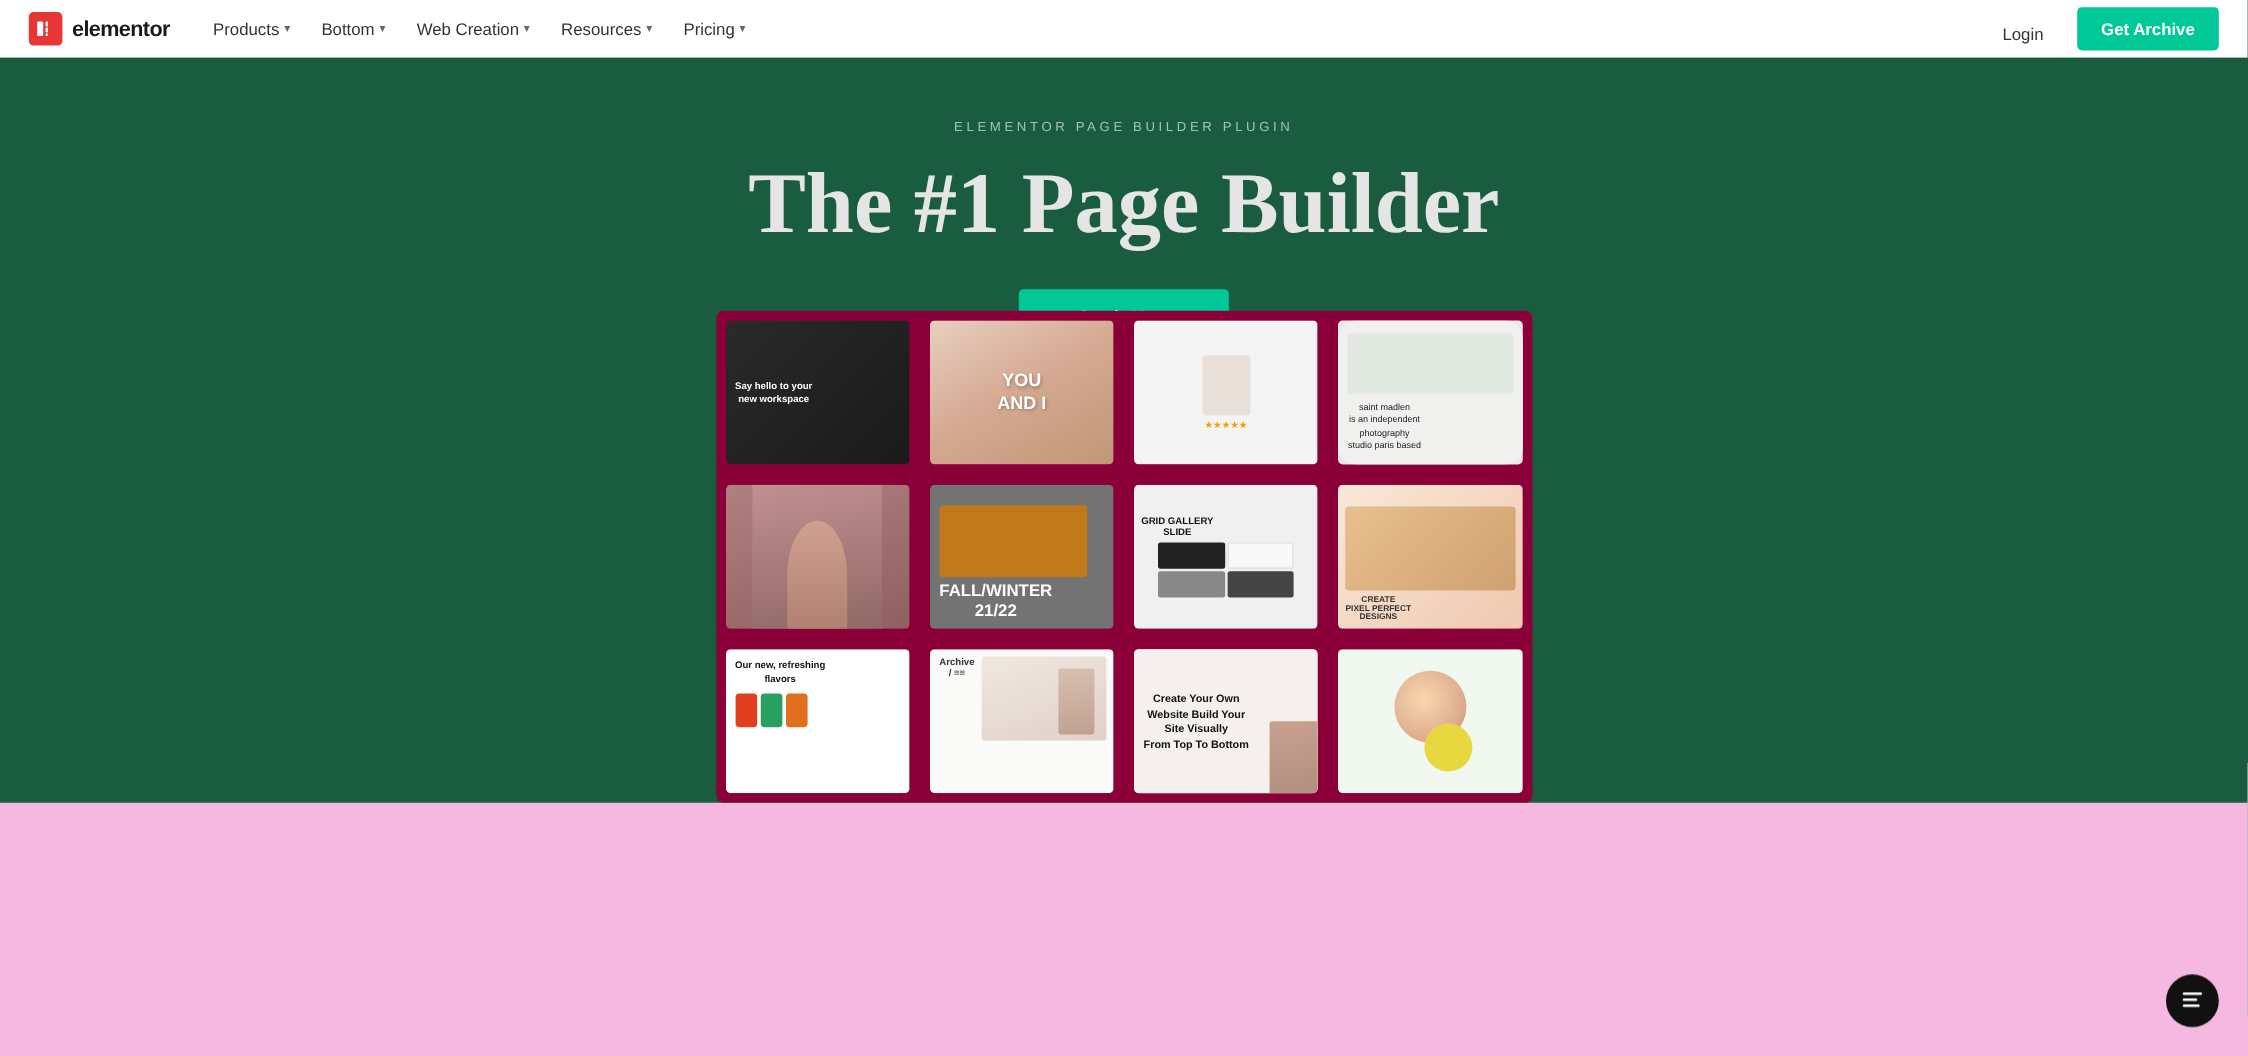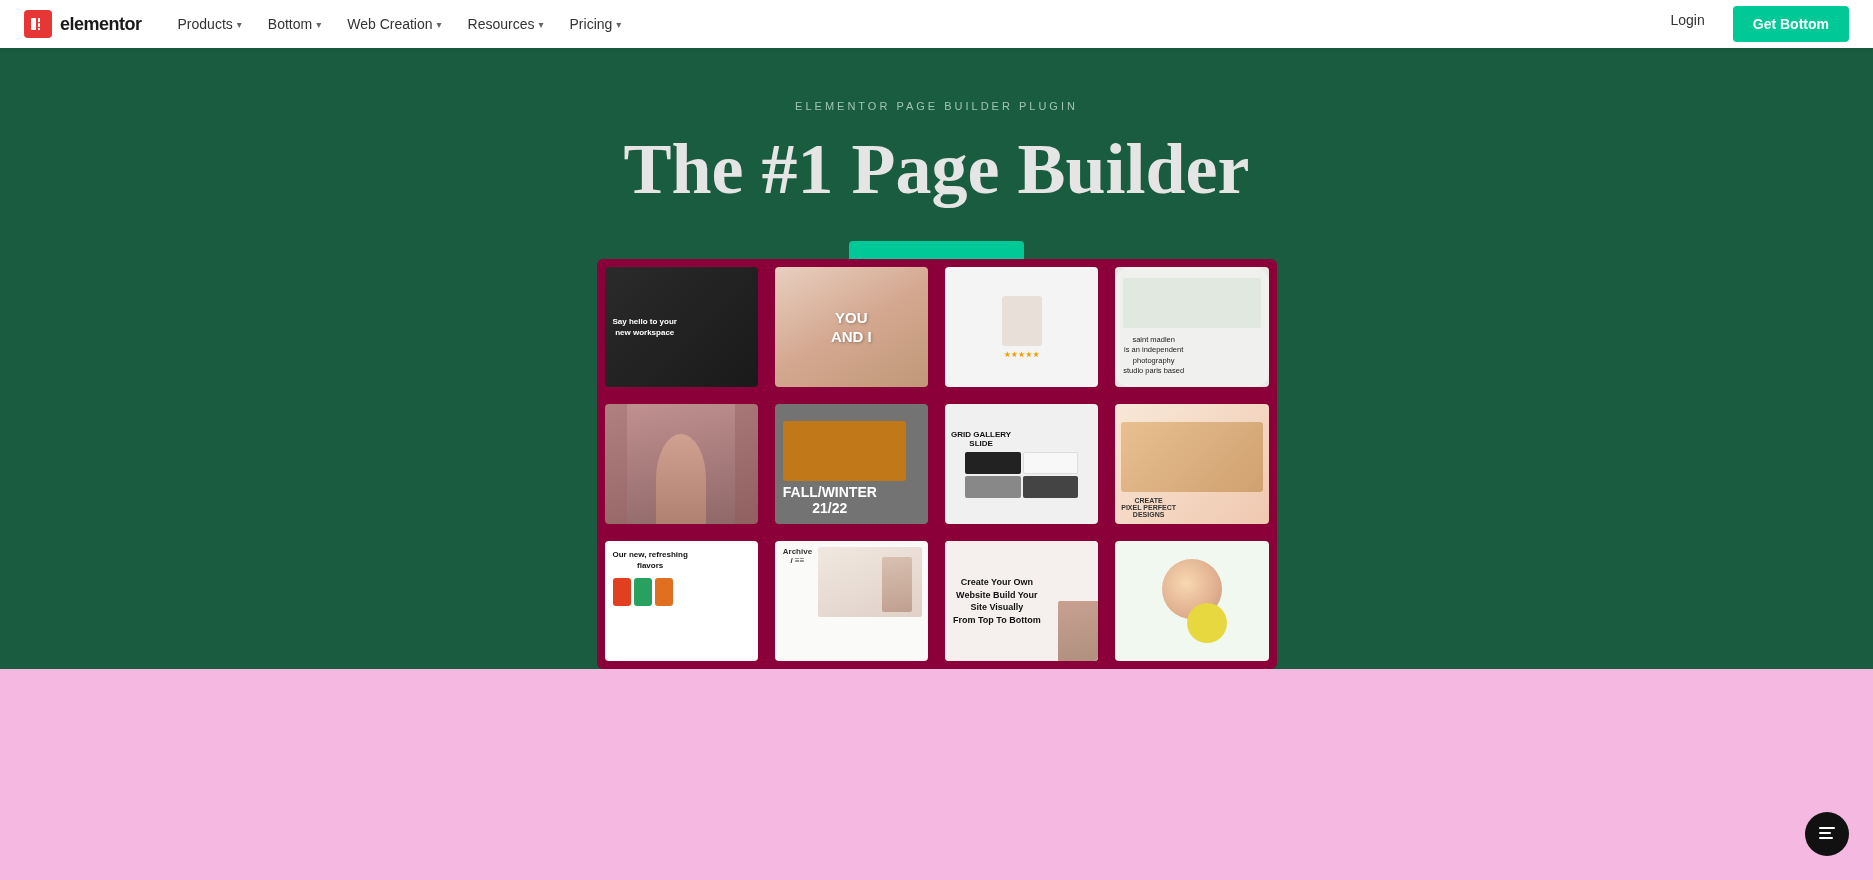--- a/index.html
+++ b/index.html
@@ -19,21 +19,21 @@
     }
     .logo-text { font-size: 18px; font-weight: 700; color: #1a1a1a; letter-spacing: -0.5px; }
     .nav-items { display: flex; align-items: center; gap: 2px; flex: 1; }
     .nav-item {
       display: flex; align-items: center; gap: 4px;
       padding: 0 12px; height: 48px; cursor: pointer;
       font-size: 14px; color: #333; font-weight: 500;
       transition: color 0.2s;
     }
     .nav-chevron { font-size: 10px; color: #666; }
-    .nav-right { display: flex; align-items: flex-start; gap: 16px; margin-left: auto; }
+    .nav-right { display: flex; align-items: flex-end; gap: 16px; margin-left: auto; }
     .login-btn {
       font-size: 14px; color: #333; font-weight: 500;
       cursor: pointer; padding: 6px 12px;
     }
     .get-started-btn {
       background: #00c896; color: #fff; border: none;
       padding: 10px 20px; border-radius: 4px; font-size: 14px;
       font-weight: 600; cursor: pointer;
     }
 
@@ -207,21 +207,21 @@
       <span>Resources</span>
       <span class="nav-chevron">▾</span>
     </div>
     <div class="nav-item">
       <span>Pricing</span>
       <span class="nav-chevron">▾</span>
     </div>
   </div>
   <div class="nav-right">
     <span class="login-btn">Login</span>
-    <button class="get-started-btn">Get Bottom</button>
+    <button class="get-started-btn">Get Archive</button>
   </div>
 </nav>
 
 <section class="hero">
   <p class="hero-subtitle">ELEMENTOR PAGE BUILDER PLUGIN</p>
   <h1 class="hero-title">
     <span>The #1 Page Builder</span><br>
   </h1>
   <button class="hero-cta">Get it Now</button>
 

